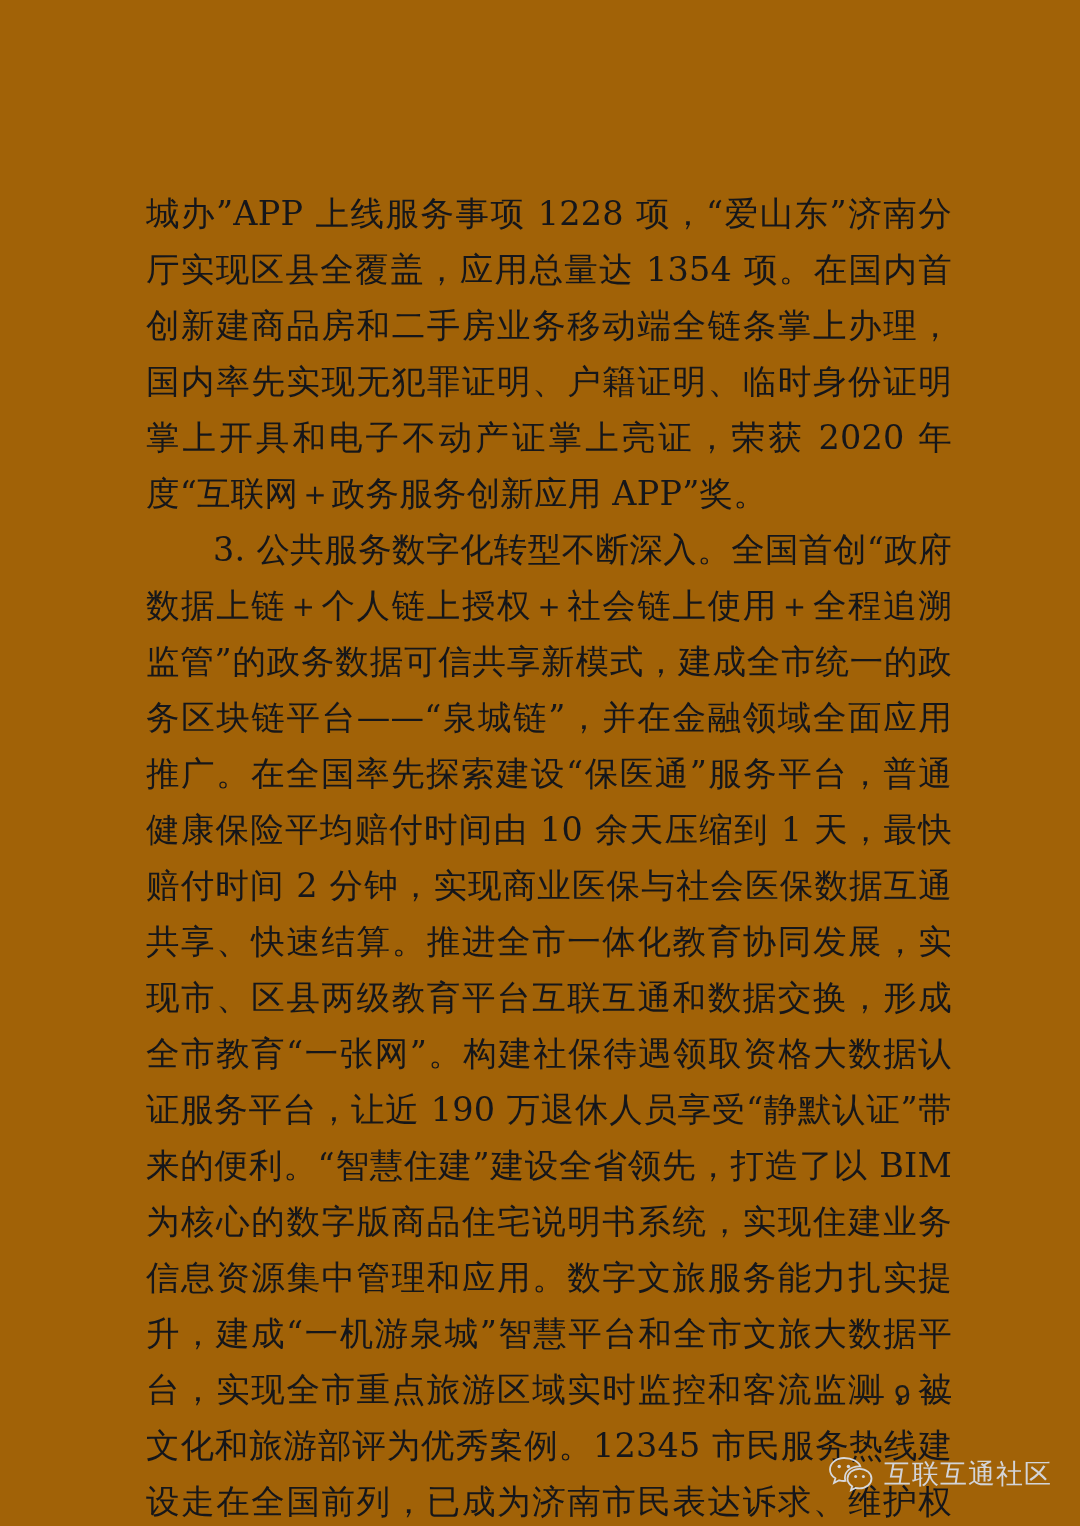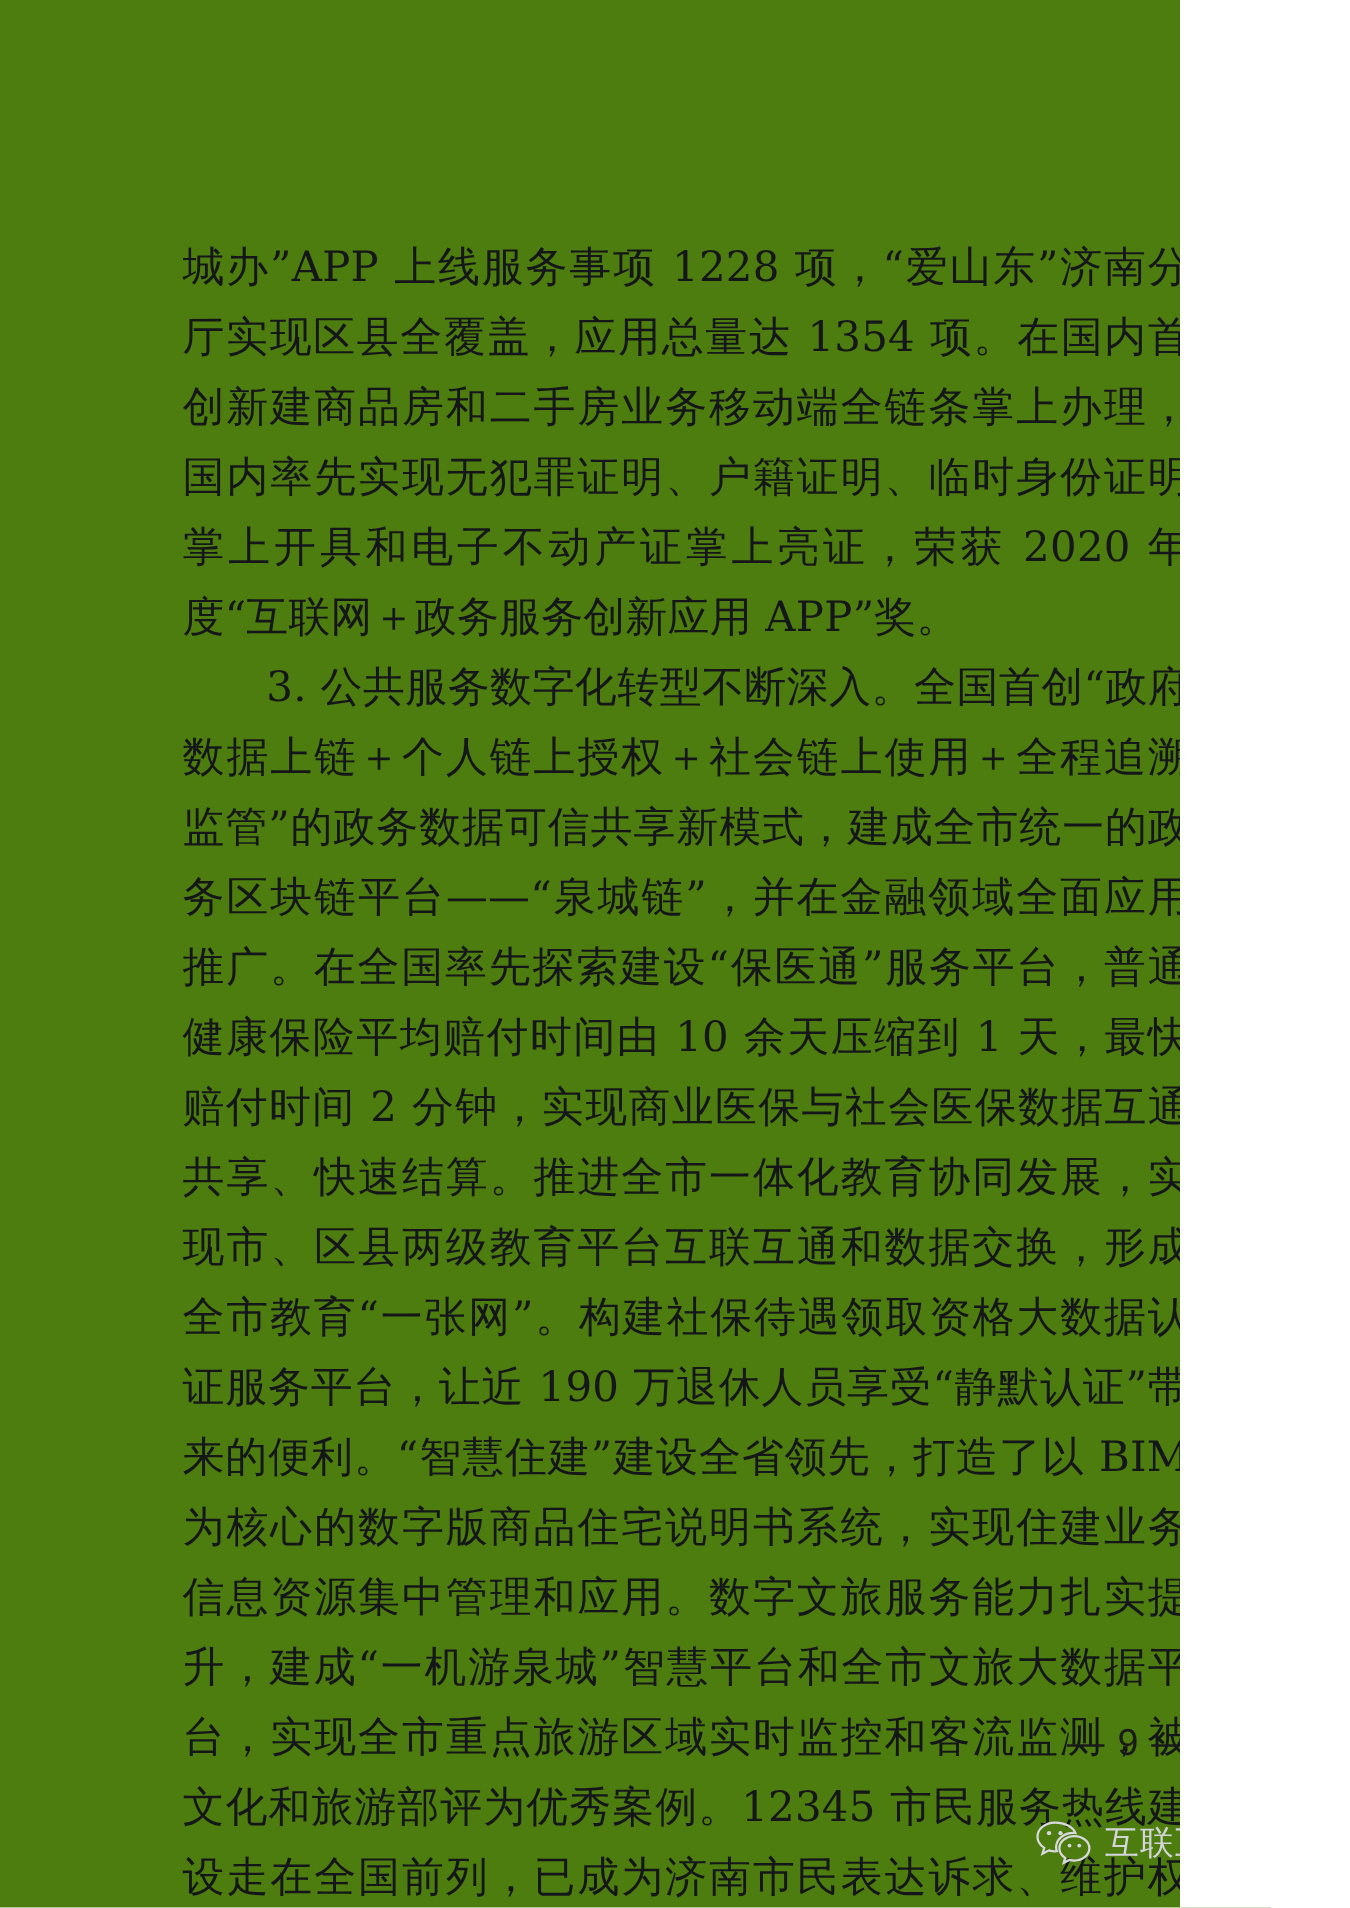--- a/index.html
+++ b/index.html
@@ -2,23 +2,23 @@
 <html><head>
 <meta charset="utf-8">
 <style>
   html, body {
     margin: 0;
     padding: 0;
     background: #ffffff;
   }
   .page {
     position: relative;
-    width: 944px;
+    width: 1080px;
     height: 1526px;
-    background: #4d7c0f;
+    background: #a16207;
     overflow: hidden;
     box-sizing: border-box;
   }
   .body-text {
     position: absolute;
     left: 146px;
     top: 186px;
     width: 806px;
     font-family: "DejaVu Serif", "Liberation Serif", serif;
     font-size: 33.5px;

